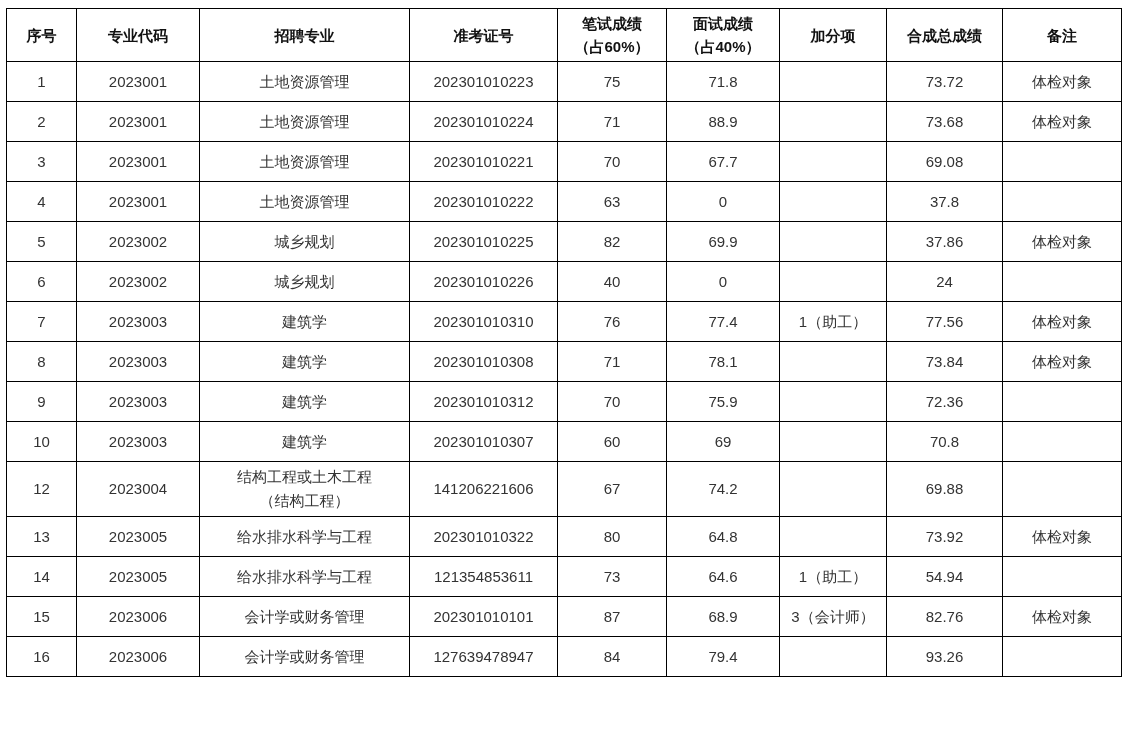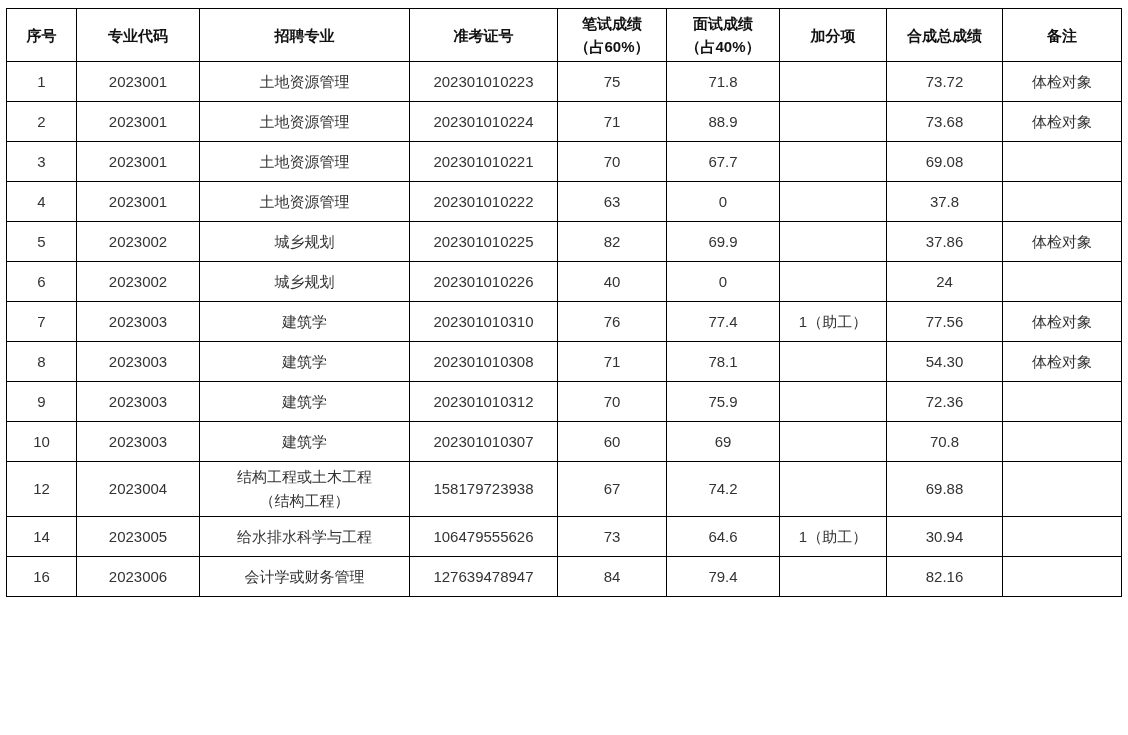--- a/index.html
+++ b/index.html
@@ -161,21 +161,21 @@
           <td>体检对象</td>
         </tr>
         <tr>
           <td>8</td>
           <td>2023003</td>
           <td>建筑学</td>
           <td>202301010308</td>
           <td>71</td>
           <td>78.1</td>
           <td></td>
-          <td>54.30</td>
+          <td>73.84</td>
           <td>体检对象</td>
         </tr>
         <tr>
           <td>9</td>
           <td>2023003</td>
           <td>建筑学</td>
           <td>202301010312</td>
           <td>70</td>
           <td>75.9</td>
           <td></td>
@@ -191,44 +191,66 @@
           <td>69</td>
           <td></td>
           <td>70.8</td>
           <td></td>
         </tr>
         <tr>
           <td>12</td>
           <td>2023004</td>
           <td>结构工程或土木工程
 （结构工程）</td>
-          <td>158179723938</td>
+          <td>141206221606</td>
           <td>67</td>
           <td>74.2</td>
           <td></td>
           <td>69.88</td>
           <td></td>
+        </tr>
+        <tr>
+          <td>13</td>
+          <td>2023005</td>
+          <td>给水排水科学与工程</td>
+          <td>202301010322</td>
+          <td>80</td>
+          <td>64.8</td>
+          <td></td>
+          <td>73.92</td>
+          <td>体检对象</td>
         </tr>
         <tr>
           <td>14</td>
           <td>2023005</td>
           <td>给水排水科学与工程</td>
-          <td>106479555626</td>
+          <td>121354853611</td>
           <td>73</td>
           <td>64.6</td>
           <td>1（助工）</td>
-          <td>30.94</td>
-          <td></td>
+          <td>54.94</td>
+          <td></td>
+        </tr>
+        <tr>
+          <td>15</td>
+          <td>2023006</td>
+          <td>会计学或财务管理</td>
+          <td>202301010101</td>
+          <td>87</td>
+          <td>68.9</td>
+          <td>3（会计师）</td>
+          <td>82.76</td>
+          <td>体检对象</td>
         </tr>
         <tr>
           <td>16</td>
           <td>2023006</td>
           <td>会计学或财务管理</td>
           <td>127639478947</td>
           <td>84</td>
           <td>79.4</td>
           <td></td>
-          <td>82.16</td>
+          <td>93.26</td>
           <td></td>
         </tr>
       </tbody>
   </table>
 </div>
 
 </body></html>

